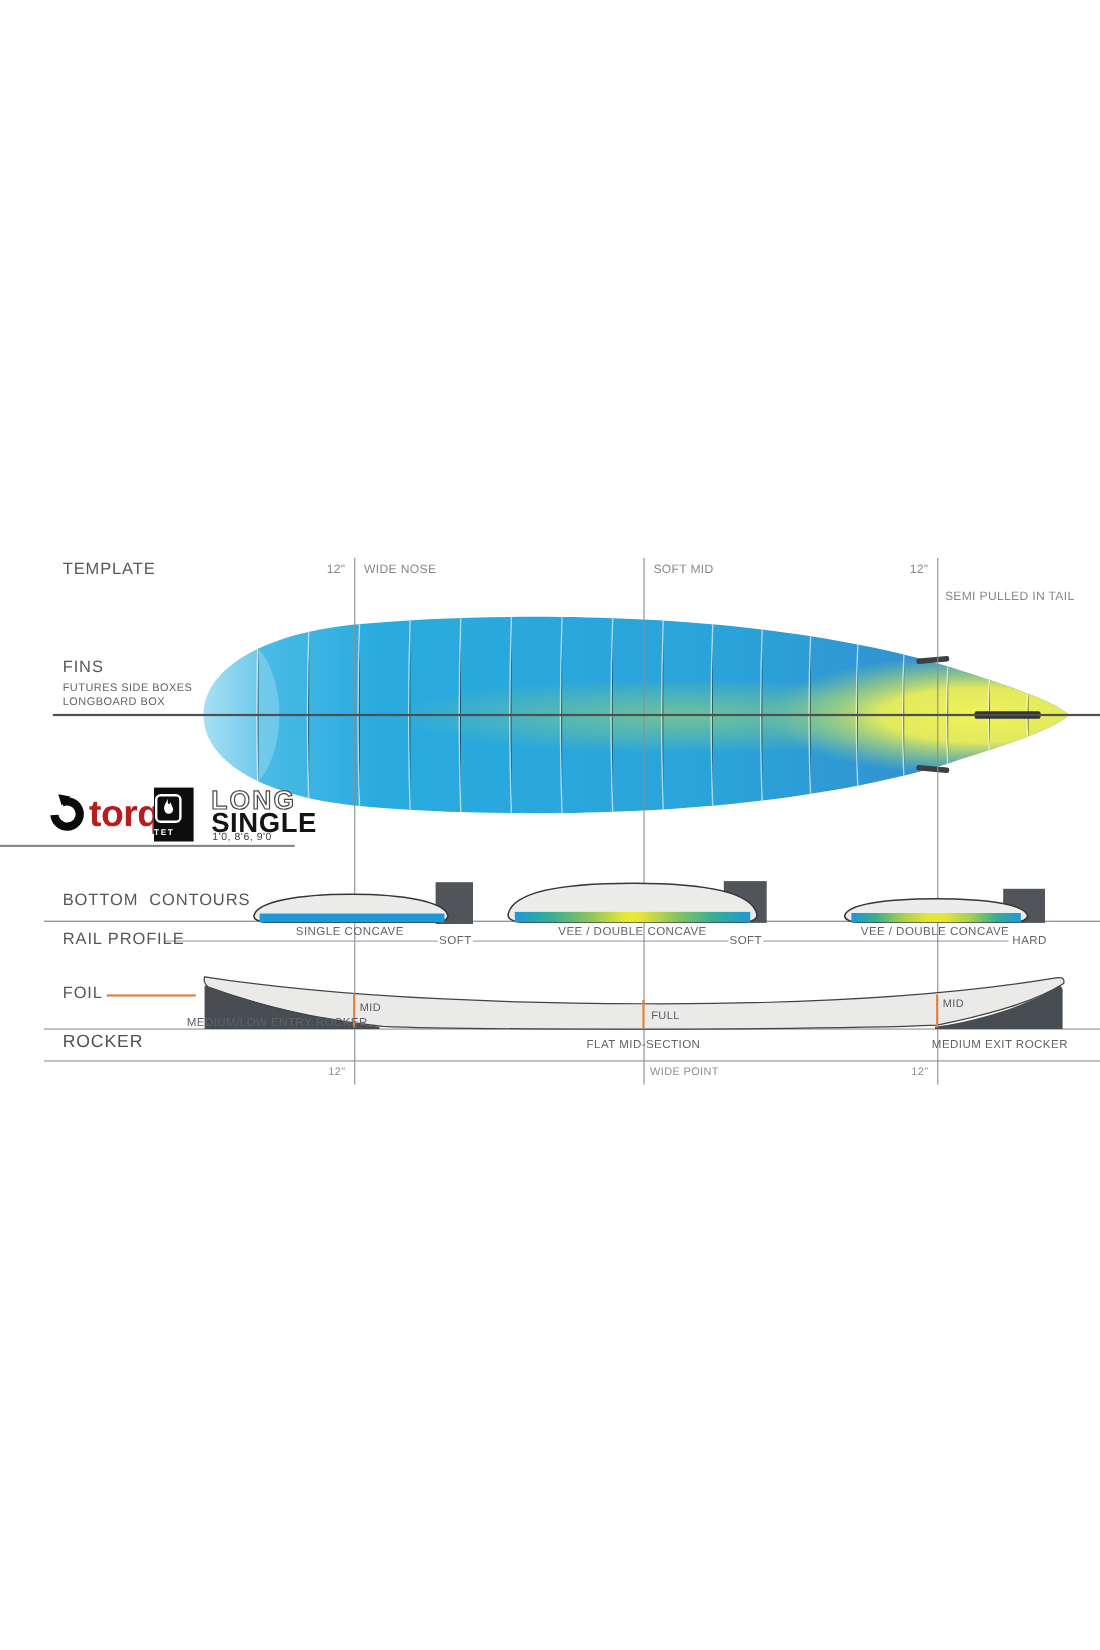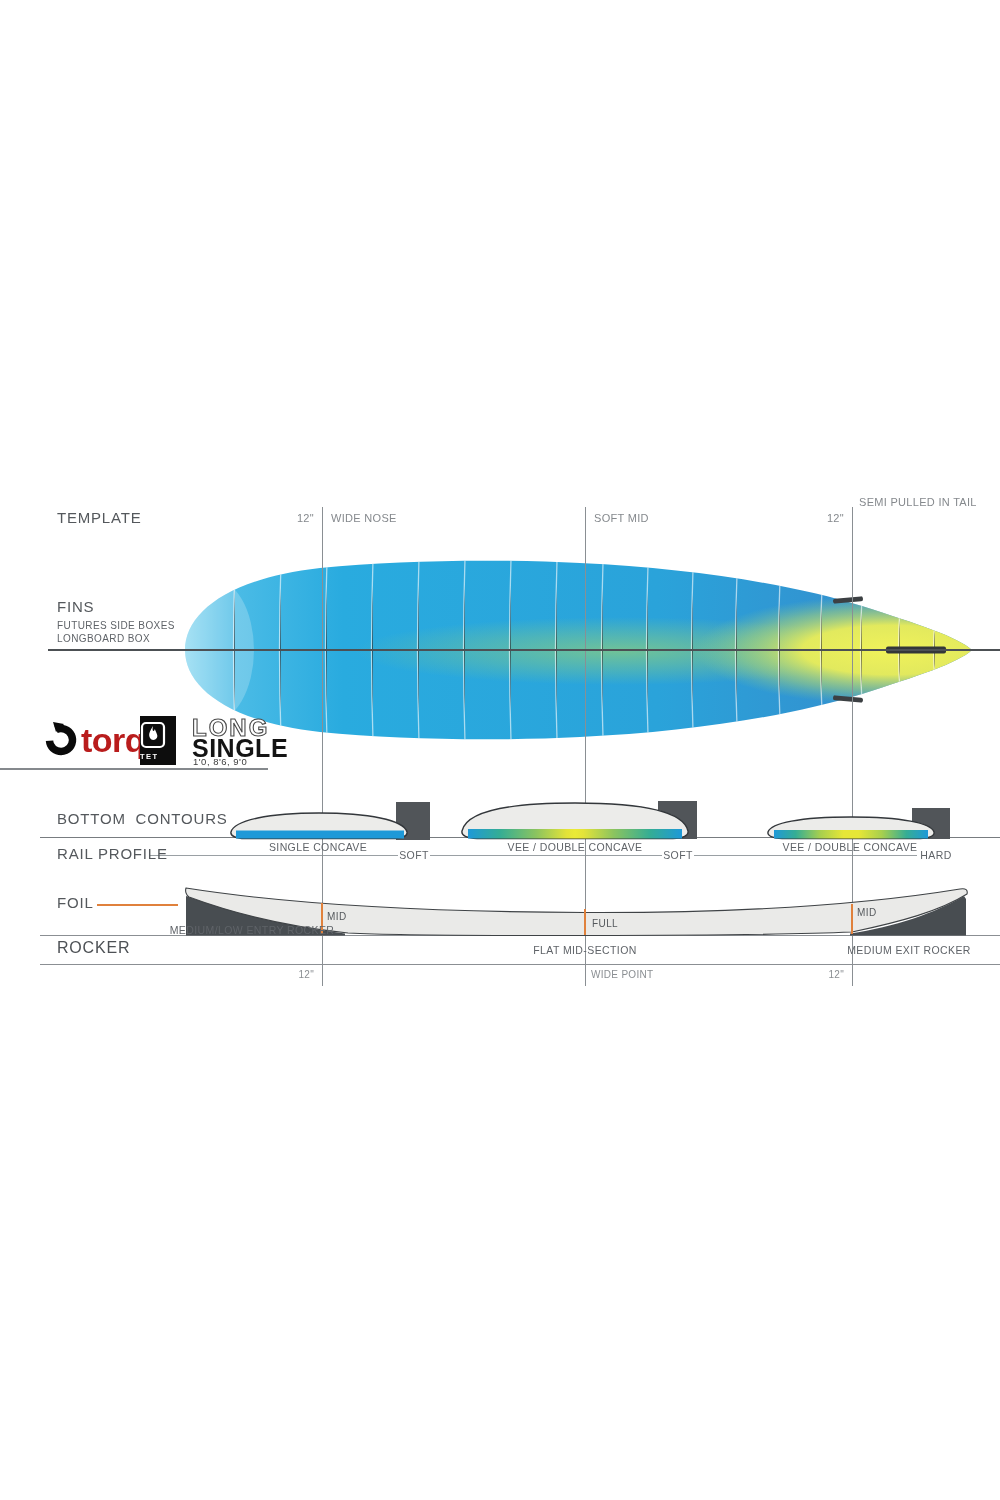--- a/index.html
+++ b/index.html
@@ -52,21 +52,21 @@
   <div class="hline" style="left:430px;top:855px;width:232px;"></div>
   <div class="hline" style="left:694px;top:855px;width:223px;"></div>
   <div class="hline" style="left:40px;top:935px;width:960px;background:#8b8f93;z-index:2;"></div>
   <div class="hline" style="left:40px;top:964px;width:960px;background:#8b8f93;z-index:2;"></div>
 
   <div class="abs hdr" style="left:57px;top:509px;">TEMPLATE</div>
   <div class="abs tiny rt" style="left:288px;top:512px;width:26px;">12"</div>
   <div class="abs tiny" style="left:331px;top:512px;">WIDE NOSE</div>
   <div class="abs tiny" style="left:594px;top:512px;">SOFT MID</div>
   <div class="abs tiny rt" style="left:818px;top:512px;width:26px;">12"</div>
-  <div class="abs tiny" style="left:859px;top:496px;">SEMI PULLED IN TAIL</div>
+  <div class="abs tiny" style="left:859px;top:536px;">SEMI PULLED IN TAIL</div>
 
   <div class="abs hdr" style="left:57px;top:598px;">FINS</div>
   <div class="abs sub" style="left:57px;top:620px;font-size:10px;">FUTURES SIDE BOXES</div>
   <div class="abs sub" style="left:57px;top:633px;font-size:10px;">LONGBOARD BOX</div>
 
   <svg id="board-svg" width="820" height="204" viewBox="170 548 820 204">
     <defs>
       <linearGradient id="bgrad" x1="0" y1="0" x2="1" y2="0">
         <stop offset="0" stop-color="#8ed9f1"></stop>
         <stop offset="0.06" stop-color="#4cbce6"></stop>

